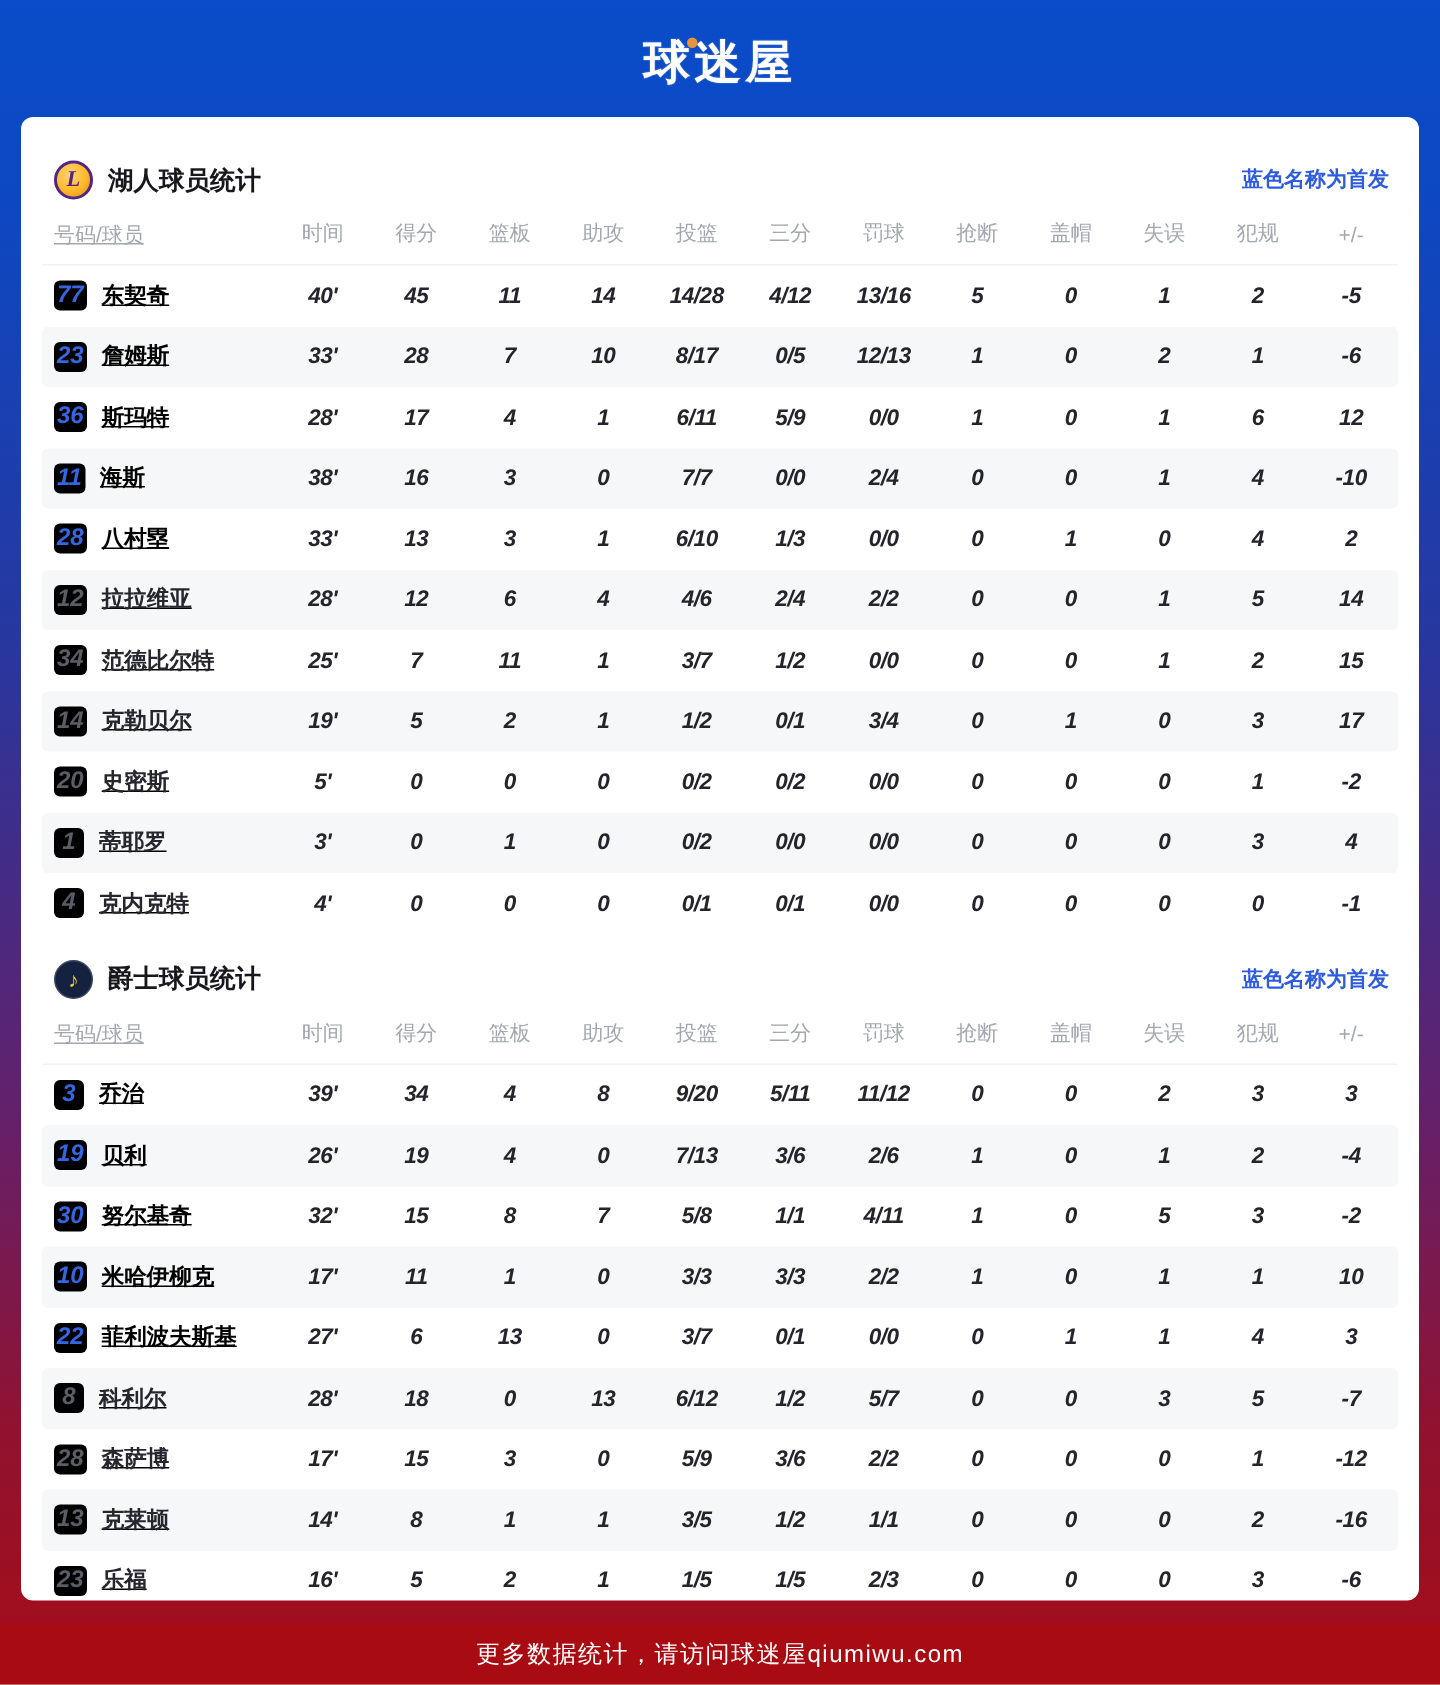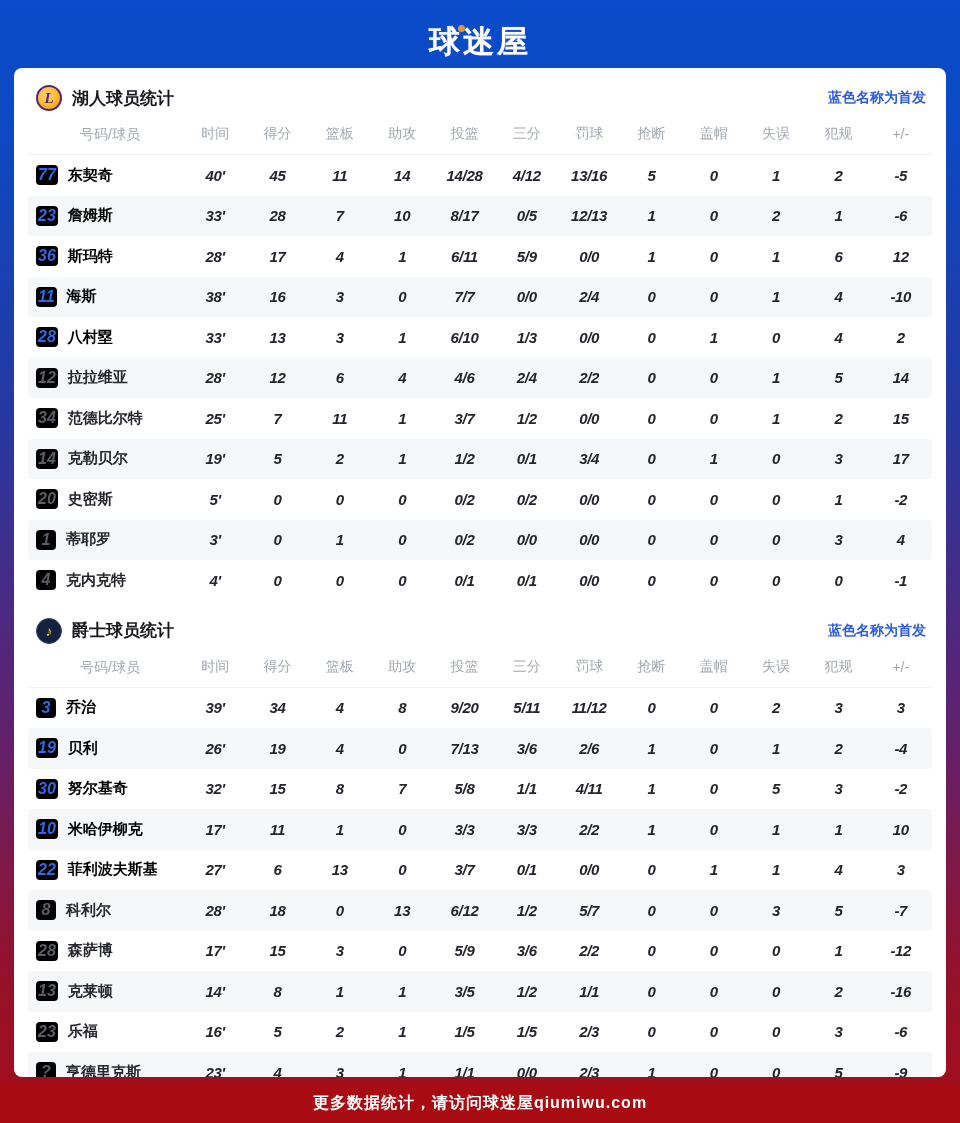--- a/index.html
+++ b/index.html
@@ -16,57 +16,57 @@
     margin-top:7px;color:#ffffff;font-size:31px;font-weight:800;
     letter-spacing:3px;position:relative;line-height:40px;
     text-shadow:0 0 1px rgba(255,255,255,.6);
   }
   .site-logo .ball-dot{
     position:absolute;top:3px;left:50%;margin-left:-22px;width:7px;height:7px;border-radius:50%;
     background:#e8923a;display:block;
   }
   
   .card{
-    margin:6px 14px;background:#ffffff;border-radius:8px;
-    flex:1 1 auto;overflow:hidden;padding:0 14px;box-sizing:border-box;
+    margin:16px 14px;background:#ffffff;border-radius:8px;
+    flex:1 1 auto;overflow:hidden;padding:12px 14px;box-sizing:border-box;
   }
   .team-section{padding-top:14px;}
   .section-head{display:flex;align-items:center;height:32px;padding:0 6px 0 8px;}
   .team-logo{width:26px;height:26px;border-radius:50%;flex:0 0 26px;margin-right:10px;
     display:flex;align-items:center;justify-content:center;box-sizing:border-box;}
   .team-logo.lakers{
     background:radial-gradient(circle at 40% 35%,#ffd27a 0%,#fdb927 55%,#e08a1e 100%);
     border:2px solid #552583;font-family:"Liberation Serif","DejaVu Serif",serif;
   }
   .team-logo.lakers::before{content:"L";font-style:italic;font-weight:bold;font-size:15px;color:#552583;}
   .team-logo.jazz{background:#15223f;border:1px solid #3a4663;}
   .team-logo.jazz::before{content:"♪";font-size:14px;color:#f3c534;font-weight:bold;}
   .section-title{margin:0;font-size:17px;font-weight:700;color:#17171d;flex:0 0 auto;}
   .starter-note{margin-left:auto;font-size:14px;color:#2d5ce2;font-weight:600;}
   
   .col-head{display:flex;align-items:center;height:40px;border-bottom:1px solid #f0f1f3;}
   .cell{flex:1 1 0;text-align:center;white-space:nowrap;}
-  .player-col{flex:0 0 156px;text-align:center;display:flex;align-items:center;padding-left:8px;box-sizing:border-box;}
+  .player-col{flex:0 0 156px;text-align:left;display:flex;align-items:center;padding-left:8px;box-sizing:border-box;text-decoration:underline;}
   .col-head .cell{color:#a3a8b0;font-size:14px;}
   .col-head .player-col{display:block;line-height:40px;}
   
   .row{display:flex;align-items:center;height:40.5px;border-radius:4px;}
   .row.alt{background:#f6f7f8;}
   .num{
     min-width:20px;height:20px;padding:0 2px;border-radius:4px;background:#000000;
     display:inline-flex;align-items:center;justify-content:center;
     font-size:16px;font-style:italic;font-weight:600;color:#5a5d66;margin-right:10px;box-sizing:border-box;
   }
   .num.starter{color:#3566e0;}
   .pname{font-size:15px;font-weight:600;color:#26262e;}
   .pname.starter{color:#000000;}
   .stat{font-size:15px;font-style:italic;font-weight:600;color:#24242c;letter-spacing:-0.3px;}
   
   .footerbar{height:40px;flex:0 0 40px;background:#a90b12;display:flex;align-items:center;justify-content:center;}
-  .footer-text{color:#ffffff;font-size:16px;font-weight:700;letter-spacing:1px;}
+  .footer-text{color:#ffffff;font-size:16px;font-weight:400;letter-spacing:1px;}
 </style>
 </head>
 <body>
 
 <div class="topbar">
   <div class="site-logo">
     <span class="ball-dot"></span>
     <span>球迷屋</span>
   </div>
 </div>

